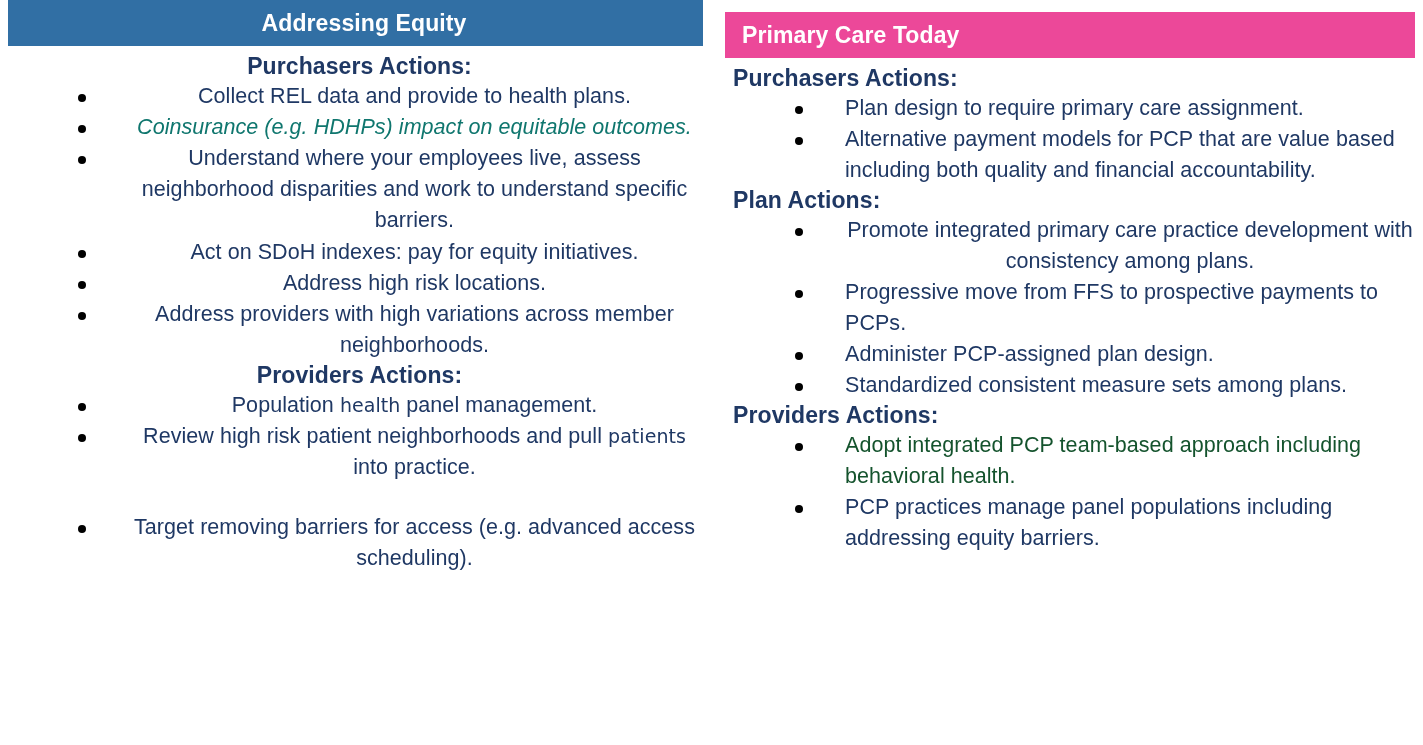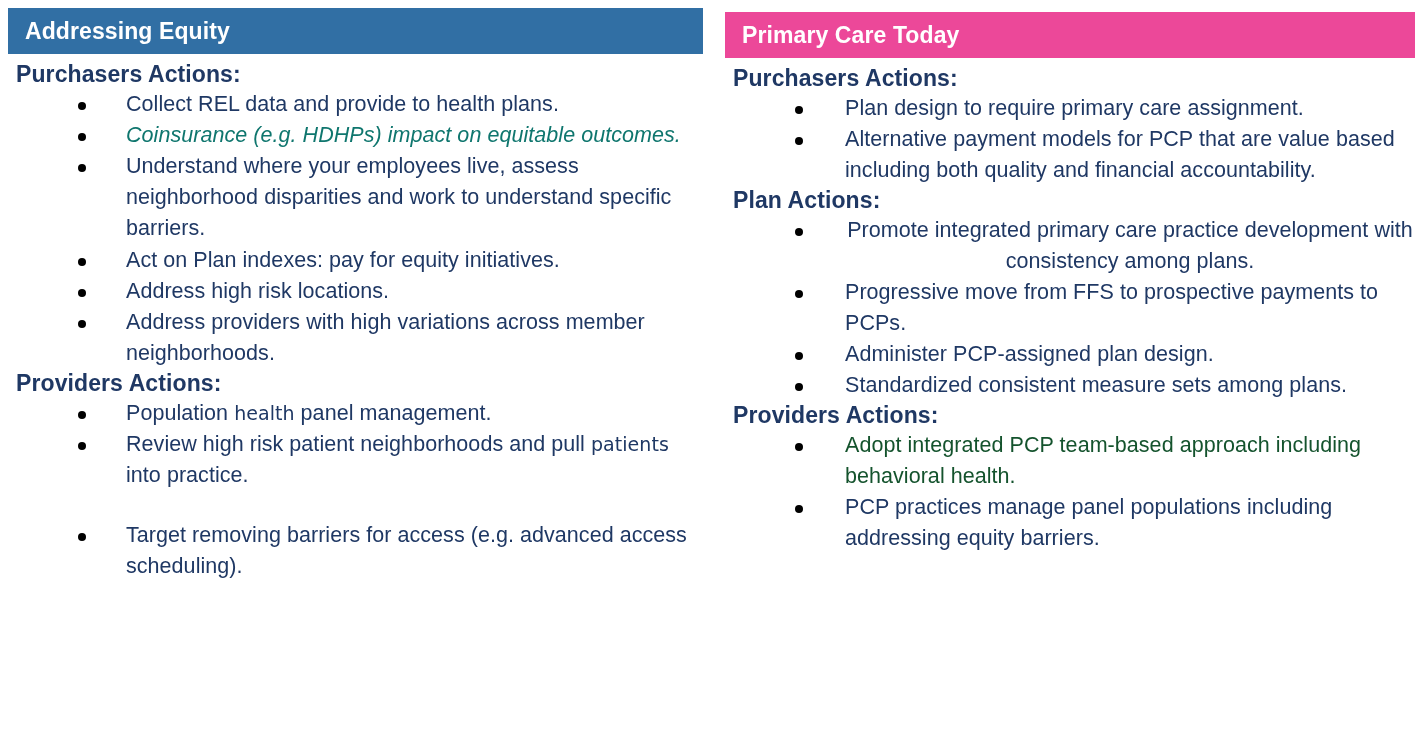--- a/index.html
+++ b/index.html
@@ -26,21 +26,22 @@
     width: 100%;
     height: 100%;
     box-sizing: border-box;
   }
   .column {
     box-sizing: border-box;
     position: relative;
   }
   .column-left {
     width: 711px;
-    padding: 8px 8px 0 8px;
+    padding: 0 8px 0 8px;
+    text-align: center;
   }
   .column-right {
     width: 712px;
     padding: 12px 8px 0 14px;
   }
   .panel-header {
     background: #316FA4;
     color: #ffffff;
     font-weight: bold;
     font-size: 23px;
@@ -111,21 +112,21 @@
       <div class="panel-body">
 
         <div class="section-heading" style="color: rgb(31, 56, 100);">Purchasers Actions:</div>
         <ul class="bullet-list">
           <li style="color: rgb(31, 56, 100);">Collect REL data and provide to health plans.</li>
           <li style="color: #0f766e; font-style: italic;">Coinsurance (e.g. HDHPs) impact on equitable outcomes.</li>
           <li style="color: rgb(31, 56, 100);">Understand where your employees live, assess neighborhood disparities and work to understand specific barriers.</li>
         </ul>
 
         <ul class="bullet-list">
-          <li style="color: rgb(31, 56, 100);">Act on Plan indexes: pay for equity initiatives.</li>
+          <li style="color: rgb(31, 56, 100);">Act on SDoH indexes: pay for equity initiatives.</li>
           <li style="color: rgb(31, 56, 100);">Address high risk locations.</li>
           <li style="color: rgb(31, 56, 100);">Address providers with high variations across member neighborhoods.</li>
         </ul>
 
         <div class="section-heading" style="color: rgb(31, 56, 100);">Providers Actions:</div>
         <ul class="bullet-list">
           <li style="color: rgb(31, 56, 100);">Population <span class="alt-face">health</span> panel management.</li>
           <li style="color: rgb(31, 56, 100);">Review high risk patient neighborhoods and pull <span class="alt-face">patients</span> into practice.</li>
           <li style="color: rgb(31, 56, 100); margin-top: 29px;">Target removing barriers for access (e.g. advanced access scheduling).</li>
         </ul>

